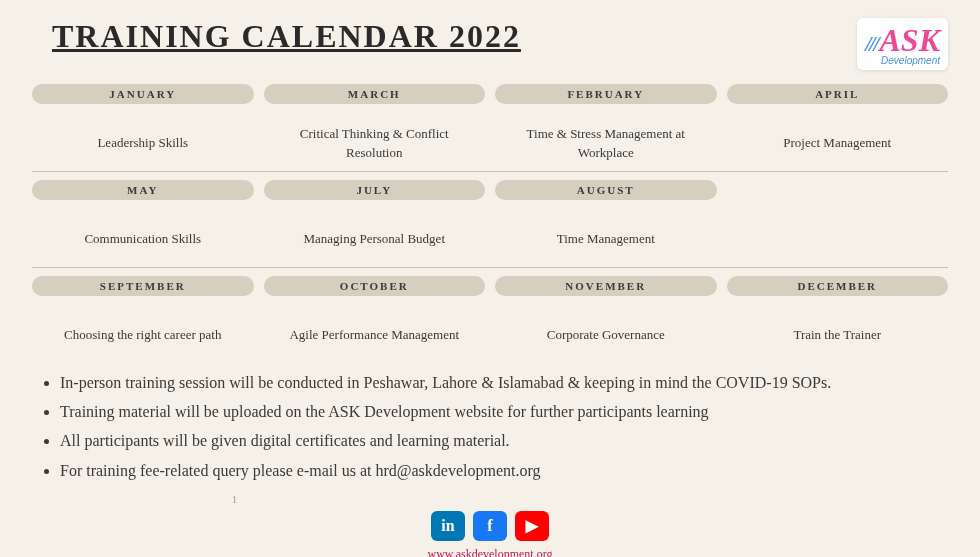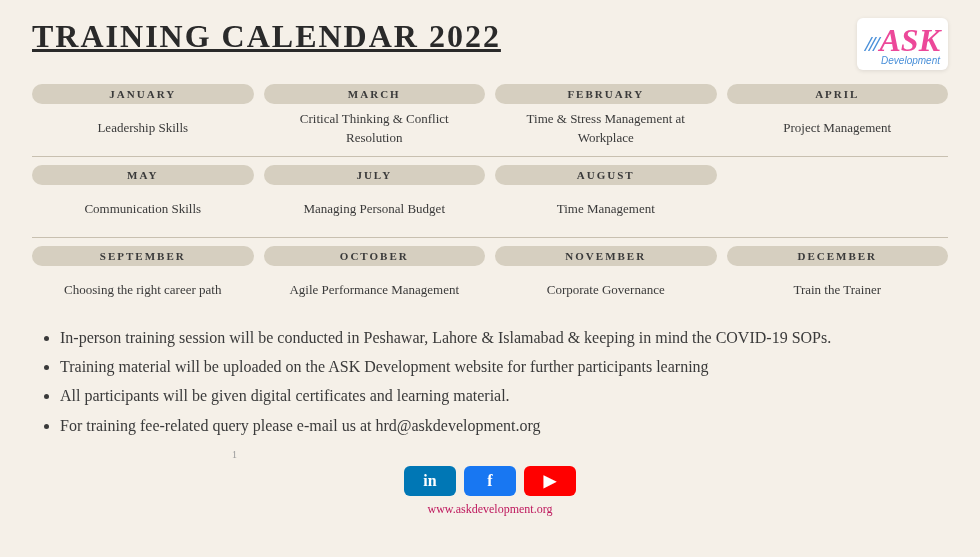--- a/index.html
+++ b/index.html
@@ -16,20 +16,21 @@
       min-height: 557px;
       background-color: #f5f0e8;
       padding: 18px 32px 10px 32px;
       position: relative;
     }
     .header {
       display: flex;
       justify-content: space-between;
       align-items: flex-start;
       margin-bottom: 14px;
+      margin-left: 20px;
     }
     .title {
       font-size: 32px;
       font-weight: bold;
       letter-spacing: 2px;
       text-decoration: underline;
       color: #2a2a2a;
       font-family: Georgia, serif;
     }
     .logo {
@@ -74,21 +75,21 @@
     .calendar-grid {
       display: grid;
       grid-template-columns: repeat(4, 1fr);
       gap: 4px 10px;
       margin-bottom: 14px;
     }
     .month-block {
       display: flex;
       flex-direction: column;
       align-items: center;
-      gap: 4px;
+      gap: 19px;
     }
     .month-label {
       background-color: #d6cfc0;
       border-radius: 20px;
       padding: 4px 18px;
       font-size: 11px;
       font-weight: bold;
       letter-spacing: 2px;
       text-align: center;
       width: 100%;
@@ -130,21 +131,21 @@
       color: #999;
       align-self: flex-start;
       margin-left: 200px;
     }
     .social-icons {
       display: flex;
       gap: 8px;
       align-items: center;
     }
     .social-icon {
-      width: 52px;
+      width: 34px;
       height: 30px;
       border-radius: 6px;
       display: flex;
       align-items: center;
       justify-content: center;
       font-size: 16px;
       font-weight: bold;
       color: white;
       cursor: pointer;
     }

